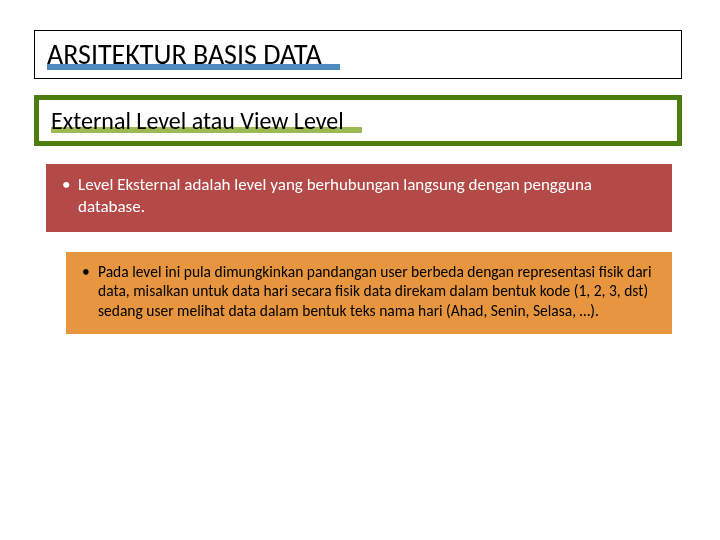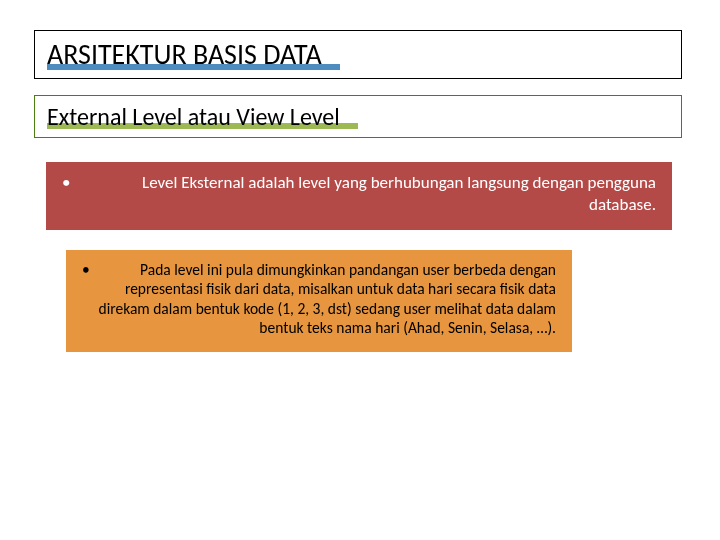--- a/index.html
+++ b/index.html
@@ -43,23 +43,23 @@
   }
   .title-text {
     position: relative;
     z-index: 1;
   }
   .title-inner-wrap {
     display: inline-block;
     position: relative;
   }
   .subtitle-box {
-    border: 1px solid #4d7c0f;
+    border: 5px solid #4d7c0f;
     padding: 6px 12px;
-    margin-bottom: 24px;
+    margin-bottom: 18px;
     width: 648px;
   }
   .subtitle-inner-wrap {
     display: inline-block;
     position: relative;
   }
   .subtitle-underline {
     position: absolute;
     left: 0;
     bottom: 2px;
@@ -82,37 +82,36 @@
     width: 626px;
     margin-left: 12px;
     padding: 10px 16px 12px 16px;
     font-size: 17px;
     line-height: 1.28;
     margin-bottom: 20px;
   }
   .red-box ul, .orange-box ul {
     list-style: none;
     padding-left: 0;
-    text-align: right;
   }
   .red-box li, .orange-box li {
     position: relative;
     padding-left: 16px;
     margin-bottom: 2px;
   }
   .red-box li::before, .orange-box li::before {
     content: "•";
     position: absolute;
     left: 0;
     top: 0;
   }
   .orange-box {
     background: #e7953e;
     color: #000;
-    width: 506px;
+    width: 606px;
     margin-left: 32px;
     padding: 10px 16px 12px 16px;
     font-size: 15.5px;
     line-height: 1.26;
   }
 </style>
 </head>
 <body>
 
 <div class="slide">

